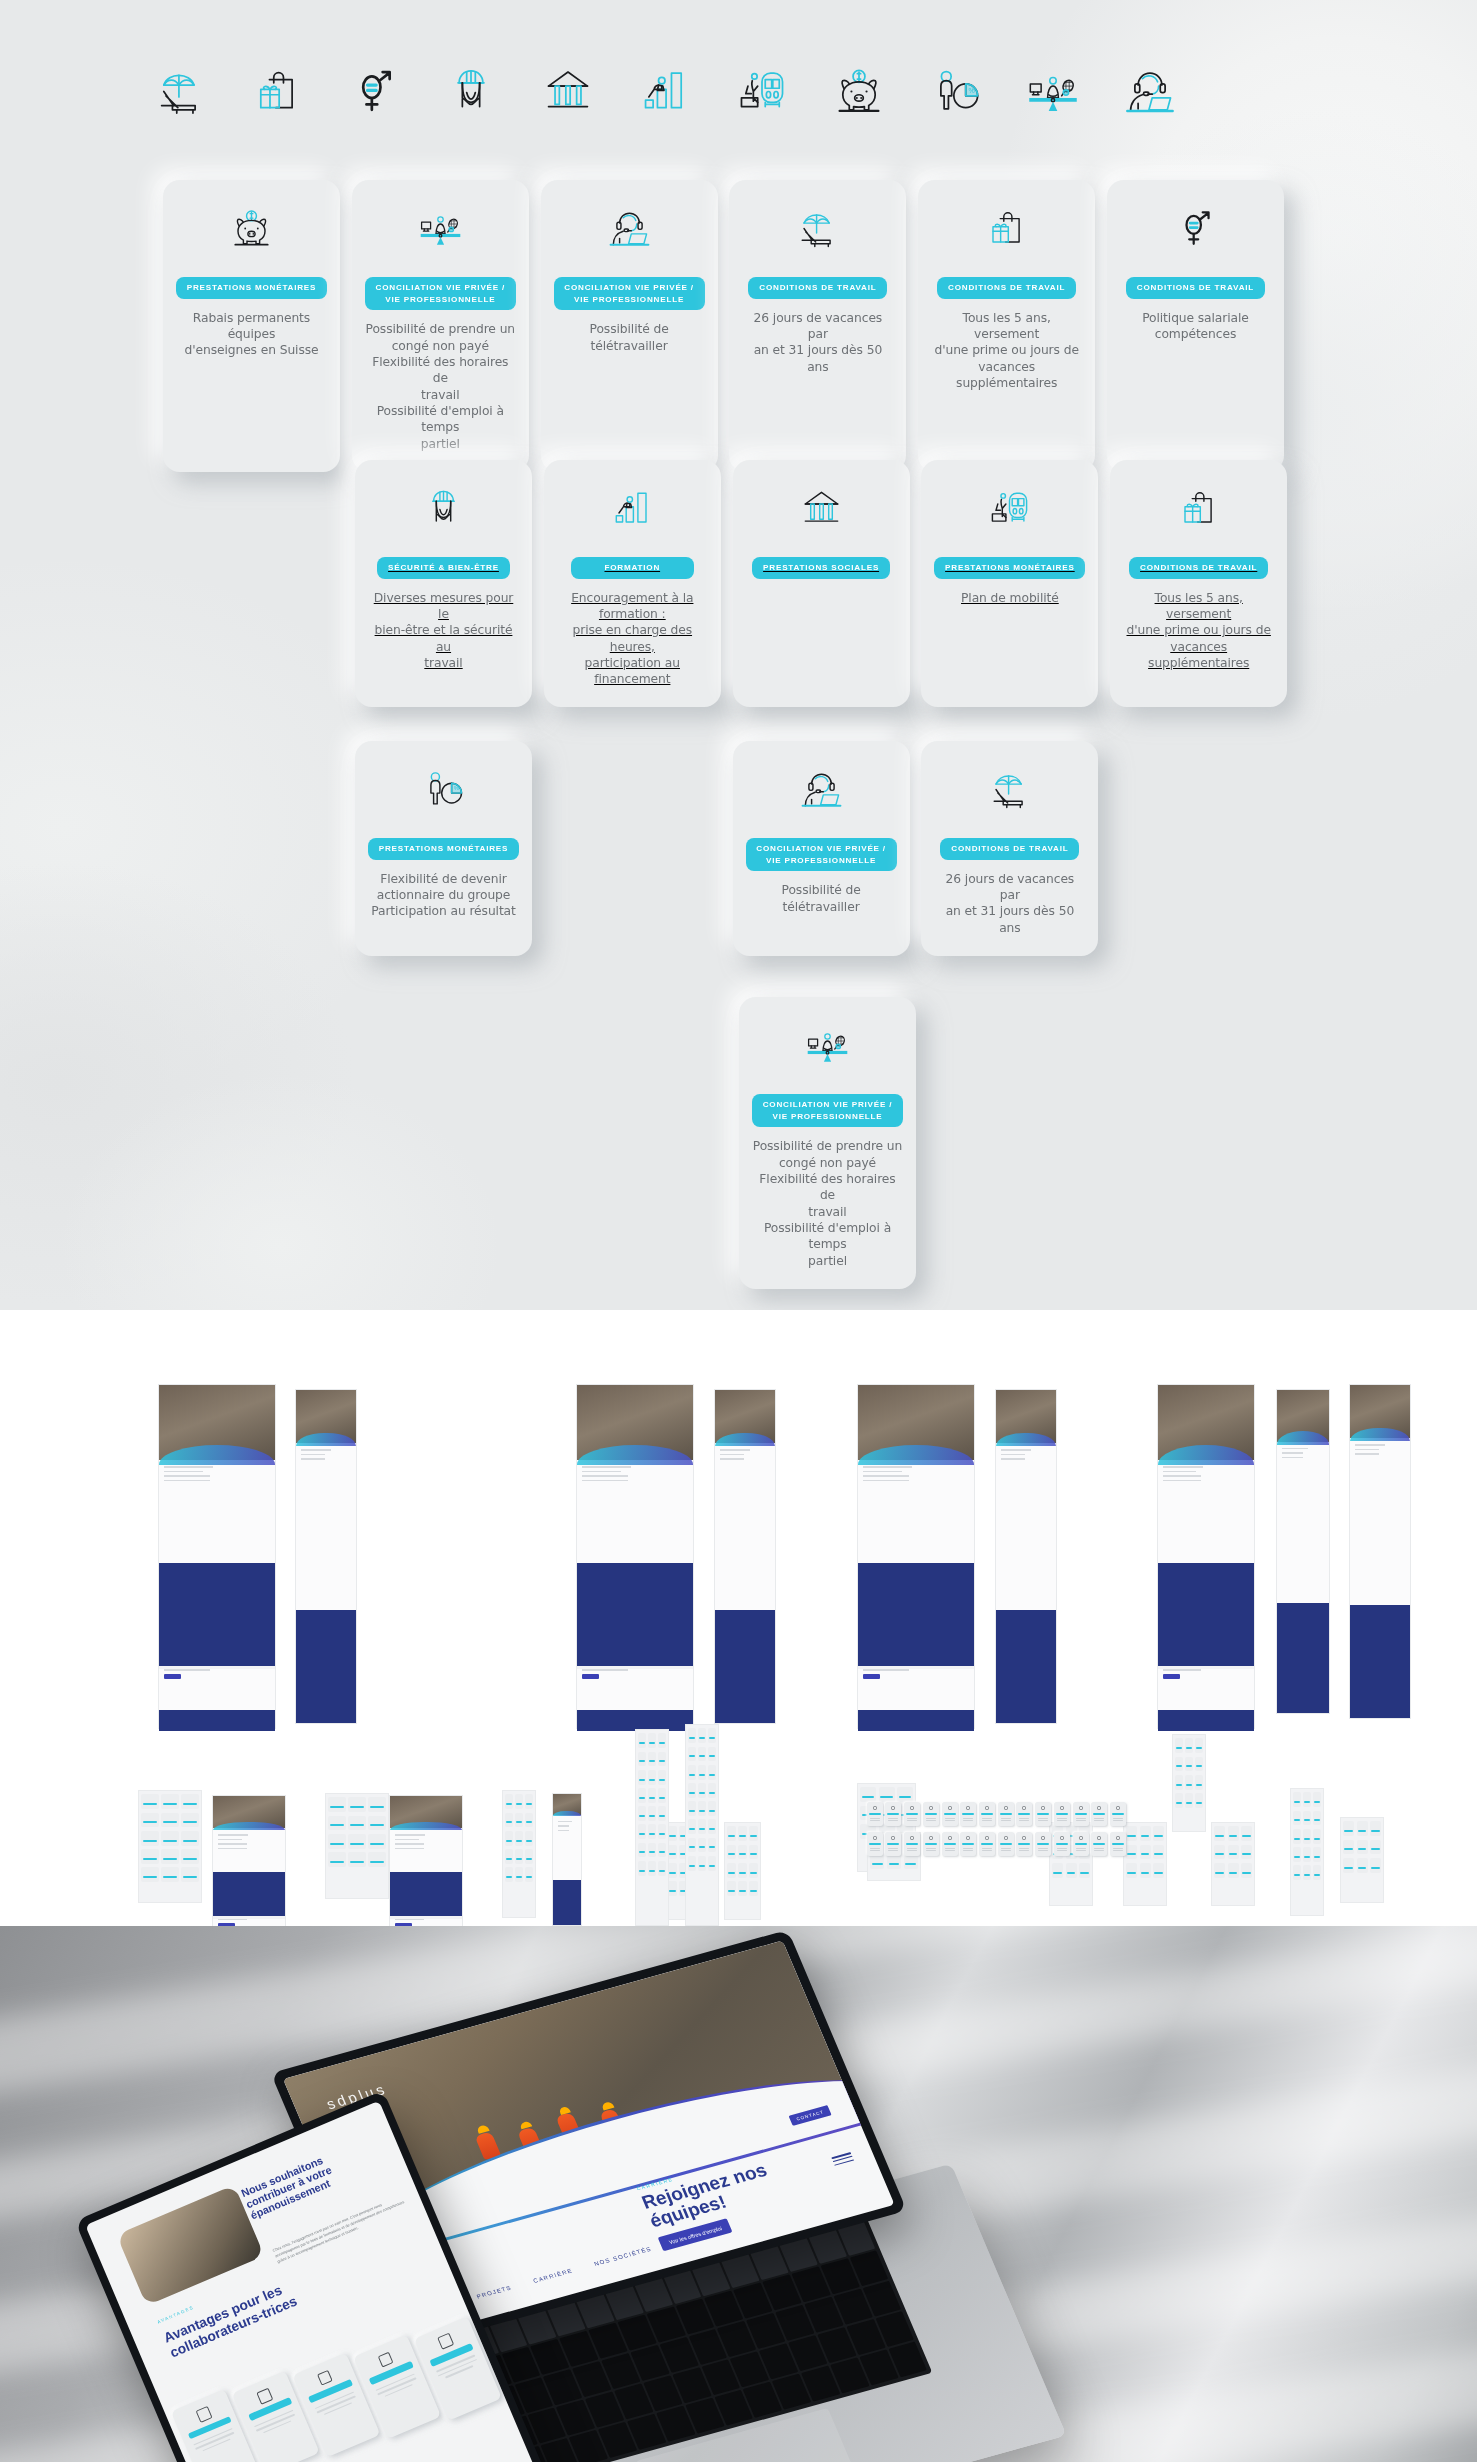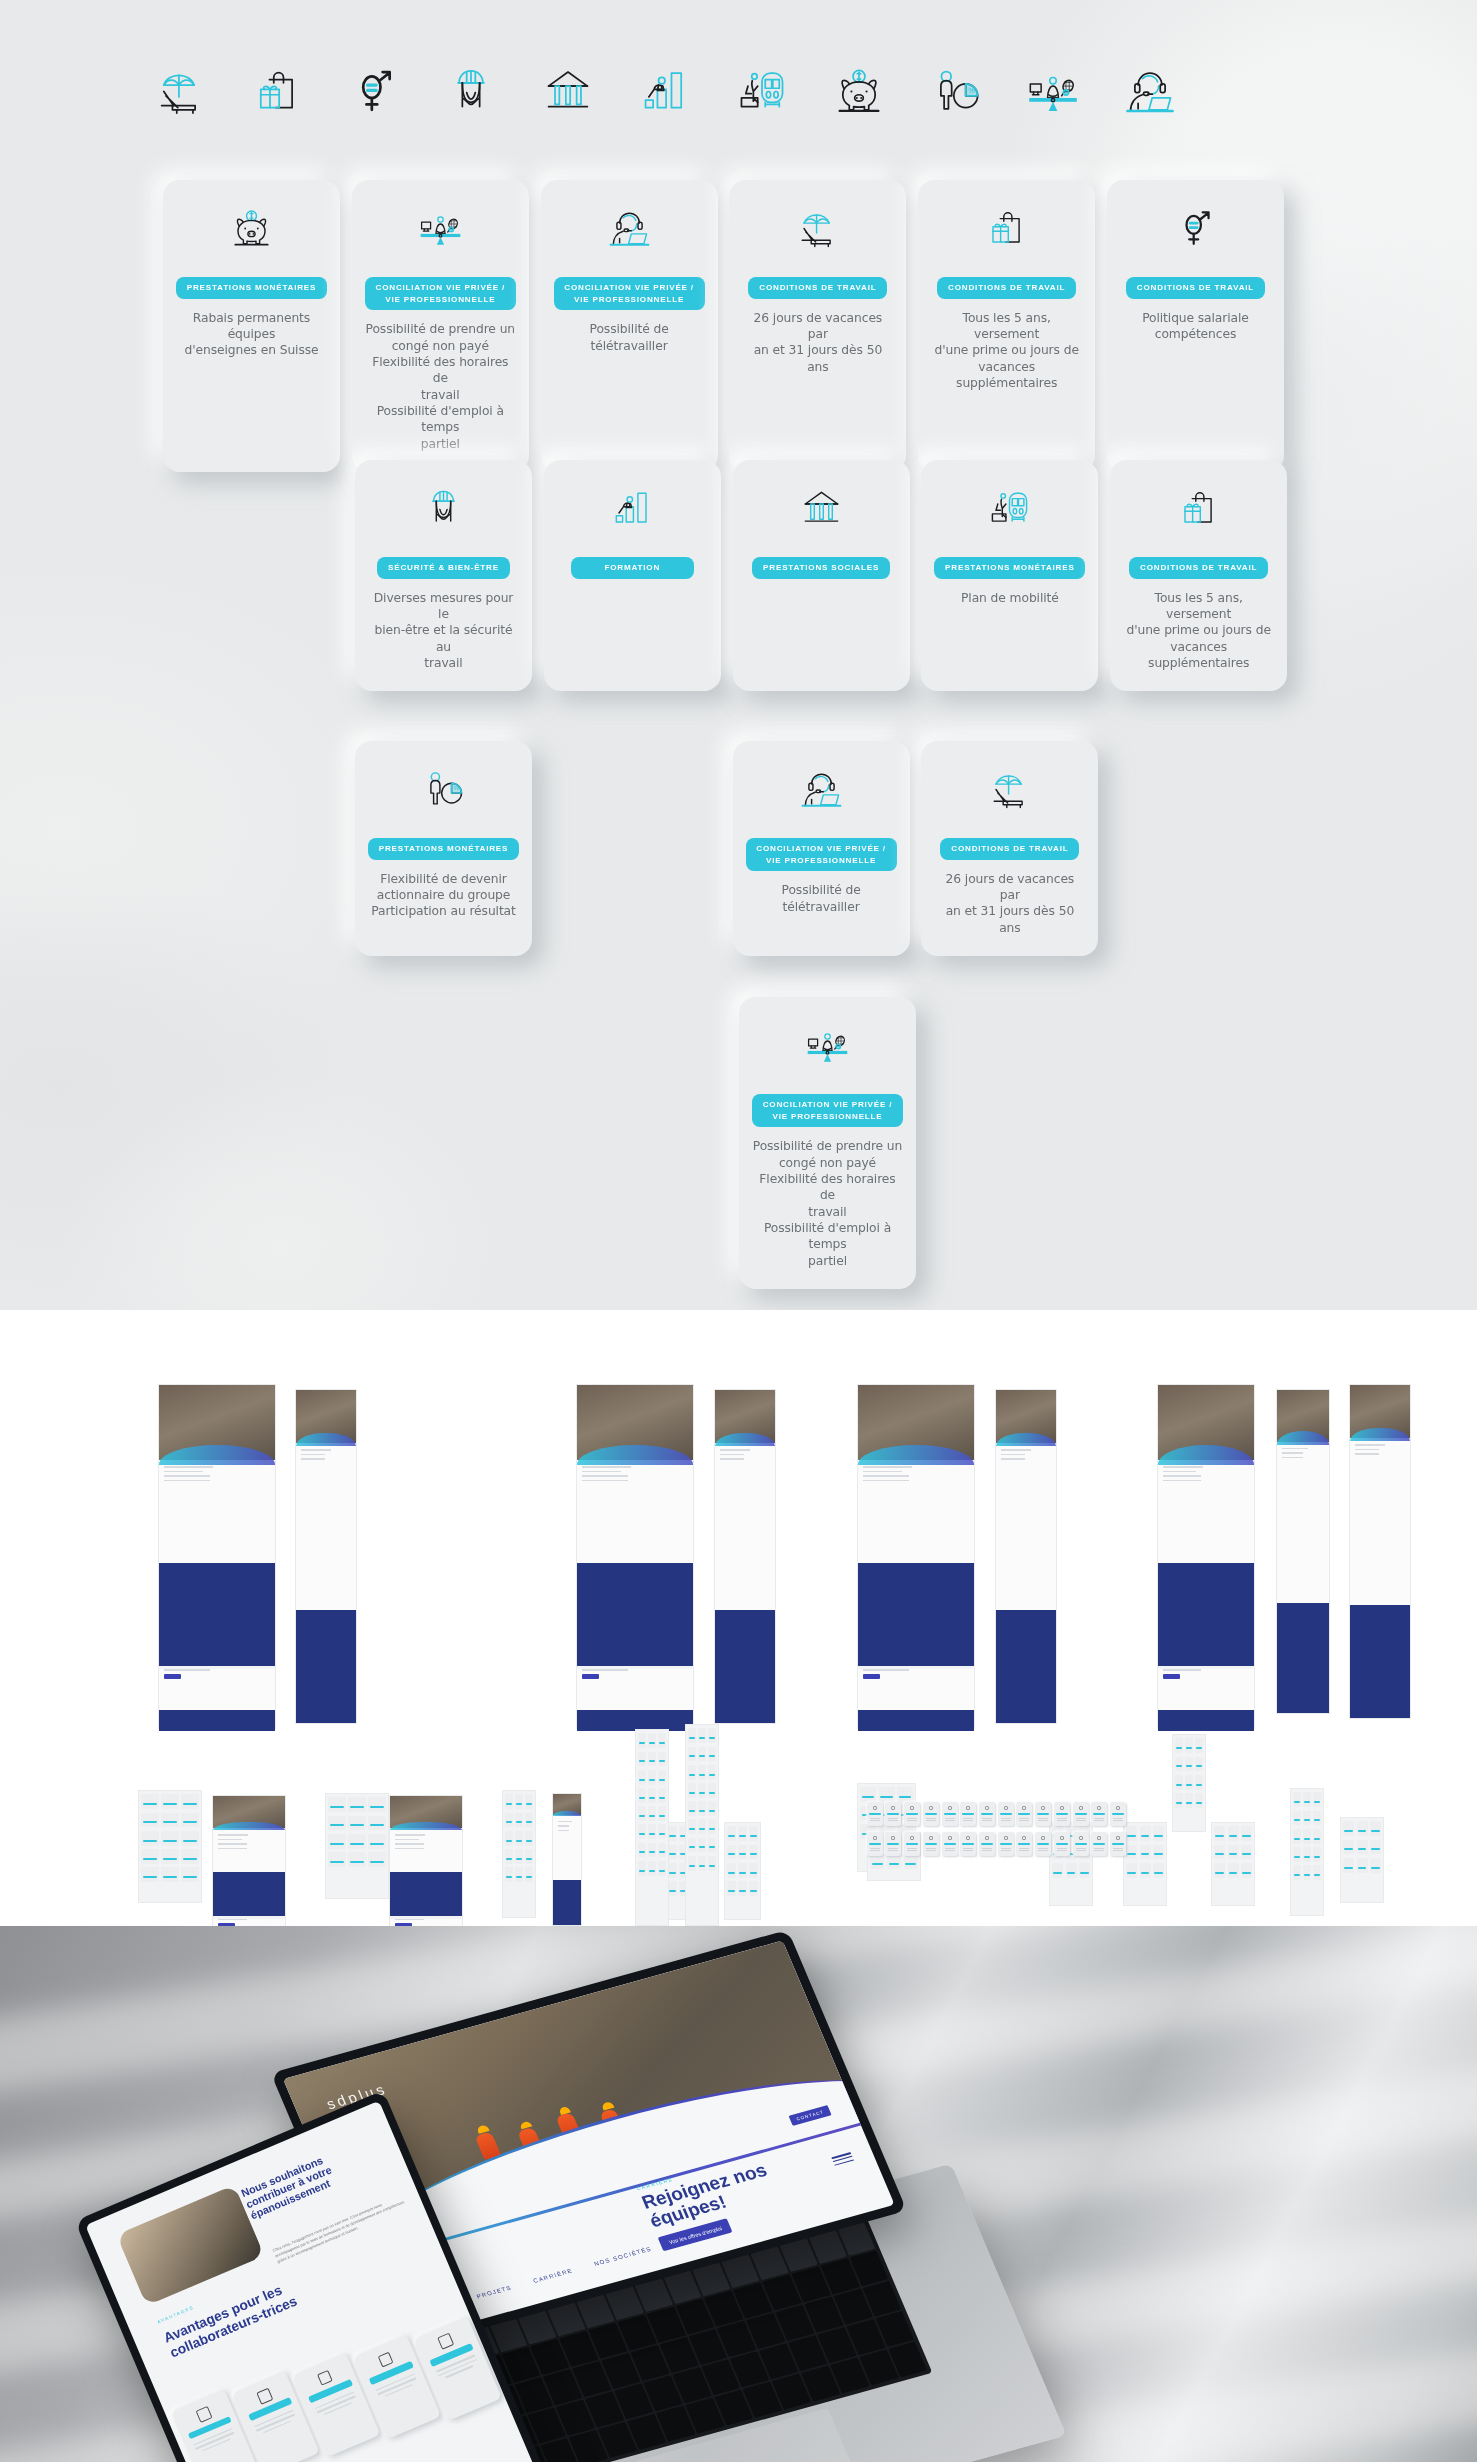--- a/index.html
+++ b/index.html
@@ -35,21 +35,21 @@
     position:absolute; left:0; top:44px; width:1477px; height:94px;
     display:flex; align-items:center; justify-content:flex-start;
     padding-left:153px; gap:43px;
   }
   .strip-icon{ width:54px; height:59px; display:flex; align-items:center; justify-content:center; }
   .strip-icon svg{ width:100%; height:100%; }
 
   
   .card-row{ position:absolute; display:flex; gap:11.8px; }
   #row1{ left:163px; top:180px; }
-  #row2{ left:355px; top:460px; }
+  #row2{ left:355px; top:460px;text-decoration:underline; }
   #row3{ left:355px; top:741px; }
   #row4{ left:739px; top:997px; }
 
   .benefit-card{
     width:177px; min-height:212px;
     background:#ebedee;
     border-radius:16.7px;
     box-shadow: 10.8px 10.8px 22.7px rgba(163,170,175,.55),
                -9.8px -9.8px 21.7px rgba(255,255,255,.95);
     display:flex; flex-direction:column; align-items:center;
@@ -452,20 +452,24 @@
           <svg viewBox="0 0 100 100" fill="none" stroke-width="3.2" stroke-linecap="round" stroke-linejoin="round">
     <rect x="14" y="66" width="14" height="14" stroke="#2ec5dd"></rect>
             <rect x="36" y="46" width="16" height="34" stroke="#2ec5dd"></rect>
             <rect x="62" y="16" width="18" height="64" stroke="#2ec5dd"></rect>
     <circle cx="44" cy="30" r="6" stroke="#2ec5dd"></circle>
     <path d="M38 38c-4 0-8 4-8 8M30 46l-10 14M30 46h14M44 40v6" stroke="#1b1d20"></path>
     <path d="M38 38l8 2 2 8h-12z" stroke="#1b1d20"></path>
   </svg>
         </div>
         <div class="tag">FORMATION</div>
+        <div class="card-text">Encouragement à la
+formation :
+prise en charge des heures,
+participation au financement</div>
       </div>
       <div class="benefit-card">
         <div class="card-icon">
           <svg viewBox="0 0 100 100" fill="none" stroke-width="3.2" stroke-linecap="round" stroke-linejoin="round">
     <path d="M14 40L50 14l36 26z" stroke="#1b1d20"></path>
             <path d="M14 40h72" stroke="#1b1d20"></path>
             <path d="M14 78h72" stroke="#1b1d20"></path>
     <rect x="26" y="40" width="8" height="34" stroke="#2ec5dd"></rect>
             <rect x="46" y="40" width="8" height="34" stroke="#2ec5dd"></rect>
             <rect x="66" y="40" width="8" height="34" stroke="#2ec5dd"></rect>

